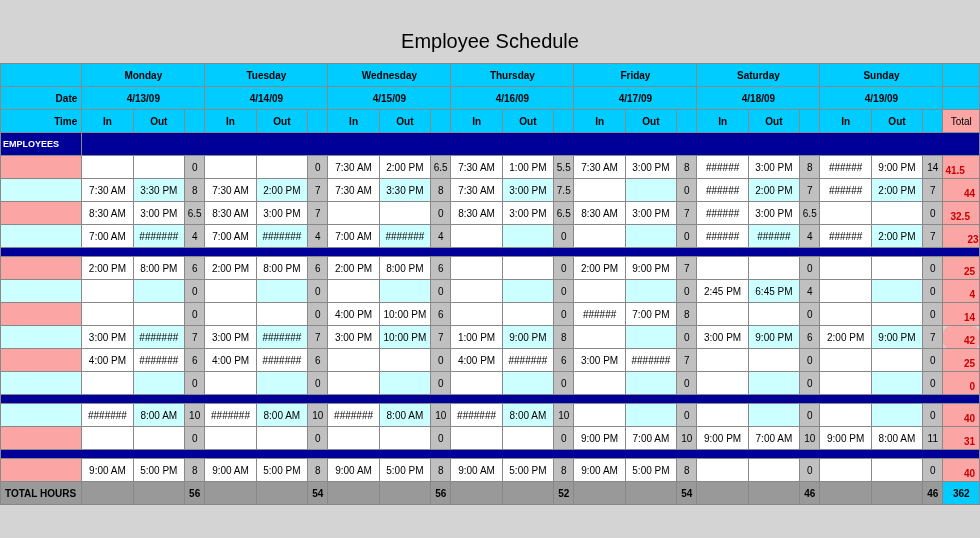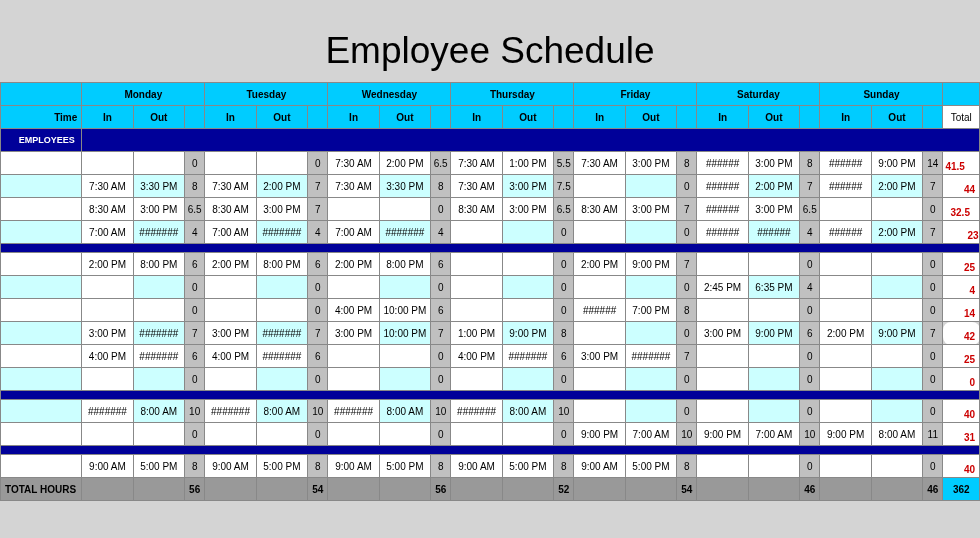--- a/index.html
+++ b/index.html
@@ -1,24 +1,24 @@
 <!DOCTYPE html>
 <html><head>
 <meta charset="utf-8">
 <style>
 body { margin:0; padding:0; font-family:Arial,sans-serif; font-size:10px; background:#d4d4d4; }
 .page { width:980px; height:538px; background:#d4d4d4; }
-.title { text-align:center; font-size:37px; font-family:Arial; padding:30px 0 10px; }
+.title { text-align:center; font-size:20px; font-family:Arial; padding:30px 0 10px; }
 table { border-collapse:collapse; width:100%; table-layout:fixed; }
 td { border:1px solid #888; padding:2px 2px; height:18px; text-align:center; white-space:nowrap; overflow:hidden; }
 .hdr-top { background:#00ccff; font-weight:bold; text-align:center; }
 .hdr-lbl { background:#00ccff; font-weight:bold; text-align:right; padding-right:4px; }
-.emp-hdr { background:#000099; color:#fff; font-weight:bold; text-align:center; font-size:9px; padding-left:13px; }
+.emp-hdr { background:#000099; color:#fff; font-weight:bold; text-align:left; font-size:9px; padding-left:2px; }
 .sep { background:#000099; height:8px; padding:0; }
-.pink { background:#ffffff;margin-top:23px; }
+.pink { background:#fca5a5;margin-top:23px; }
 .pale { background:#ccffff; }
 .wht { background:#ffffff; }
 .gry { background:#c0c0c0; }
 .tot-lbl { background:#999999; font-weight:bold; text-align:left; padding-left:4px; }
 .tot-cell { background:#999999; font-weight:bold; }
 .tot-final { background:#00ccff; font-weight:bold; }
 .colA { width:76px; }
 .colT { width:48px; }
 .colH { width:19px; }
 .colTot { width:34px; }
@@ -61,20 +61,31 @@
           <td class="hdr-top" colspan="3">Monday</td>
           <td class="hdr-top" colspan="3">Tuesday</td>
           <td class="hdr-top" colspan="3">Wednesday</td>
           <td class="hdr-top" colspan="3">Thursday</td>
           <td class="hdr-top" colspan="3">Friday</td>
           <td class="hdr-top" colspan="3">Saturday</td>
           <td class="hdr-top" colspan="3">Sunday</td>
           <td class="hdr-top"></td>
         </tr>
         <tr>
+          <td class="hdr-lbl" colspan="1">Date</td>
+          <td class="hdr-top" colspan="3">4/13/09</td>
+          <td class="hdr-top" colspan="3">4/14/09</td>
+          <td class="hdr-top" colspan="3">4/15/09</td>
+          <td class="hdr-top" colspan="3">4/16/09</td>
+          <td class="hdr-top" colspan="3">4/17/09</td>
+          <td class="hdr-top" colspan="3">4/18/09</td>
+          <td class="hdr-top" colspan="3">4/19/09</td>
+          <td class="hdr-top"></td>
+        </tr>
+        <tr>
           <td class="hdr-lbl" colspan="1">Time</td>
           <td class="hdr-top">In</td>
           <td class="hdr-top">Out</td>
           <td class="hdr-top"></td>
           <td class="hdr-top">In</td>
           <td class="hdr-top">Out</td>
           <td class="hdr-top"></td>
           <td class="hdr-top">In</td>
           <td class="hdr-top">Out</td>
           <td class="hdr-top"></td>
@@ -235,21 +246,21 @@
           <td class="wht" colspan="1"></td>
           <td class="pale" colspan="1"></td>
           <td class="gry" colspan="1">0</td>
           <td class="wht" colspan="1"></td>
           <td class="pale" colspan="1"></td>
           <td class="gry" colspan="1">0</td>
           <td class="wht" colspan="1"></td>
           <td class="pale" colspan="1"></td>
           <td class="gry" colspan="1">0</td>
           <td class="wht" colspan="1">2:45 PM</td>
-          <td class="pale" colspan="1">6:35 PM</td>
+          <td class="pale" colspan="1">6:45 PM</td>
           <td class="gry" colspan="1">4</td>
           <td class="wht" colspan="1"></td>
           <td class="pale" colspan="1"></td>
           <td class="gry" colspan="1">0</td>
           <td class="pink total-col" colspan="1" style="text-align: right; padding-right: 4px; vertical-align: bottom;">4</td>
         </tr>
         <tr>
           <td class="pink" colspan="1"></td>
           <td class="wht" colspan="1"></td>
           <td class="wht" colspan="1"></td>

